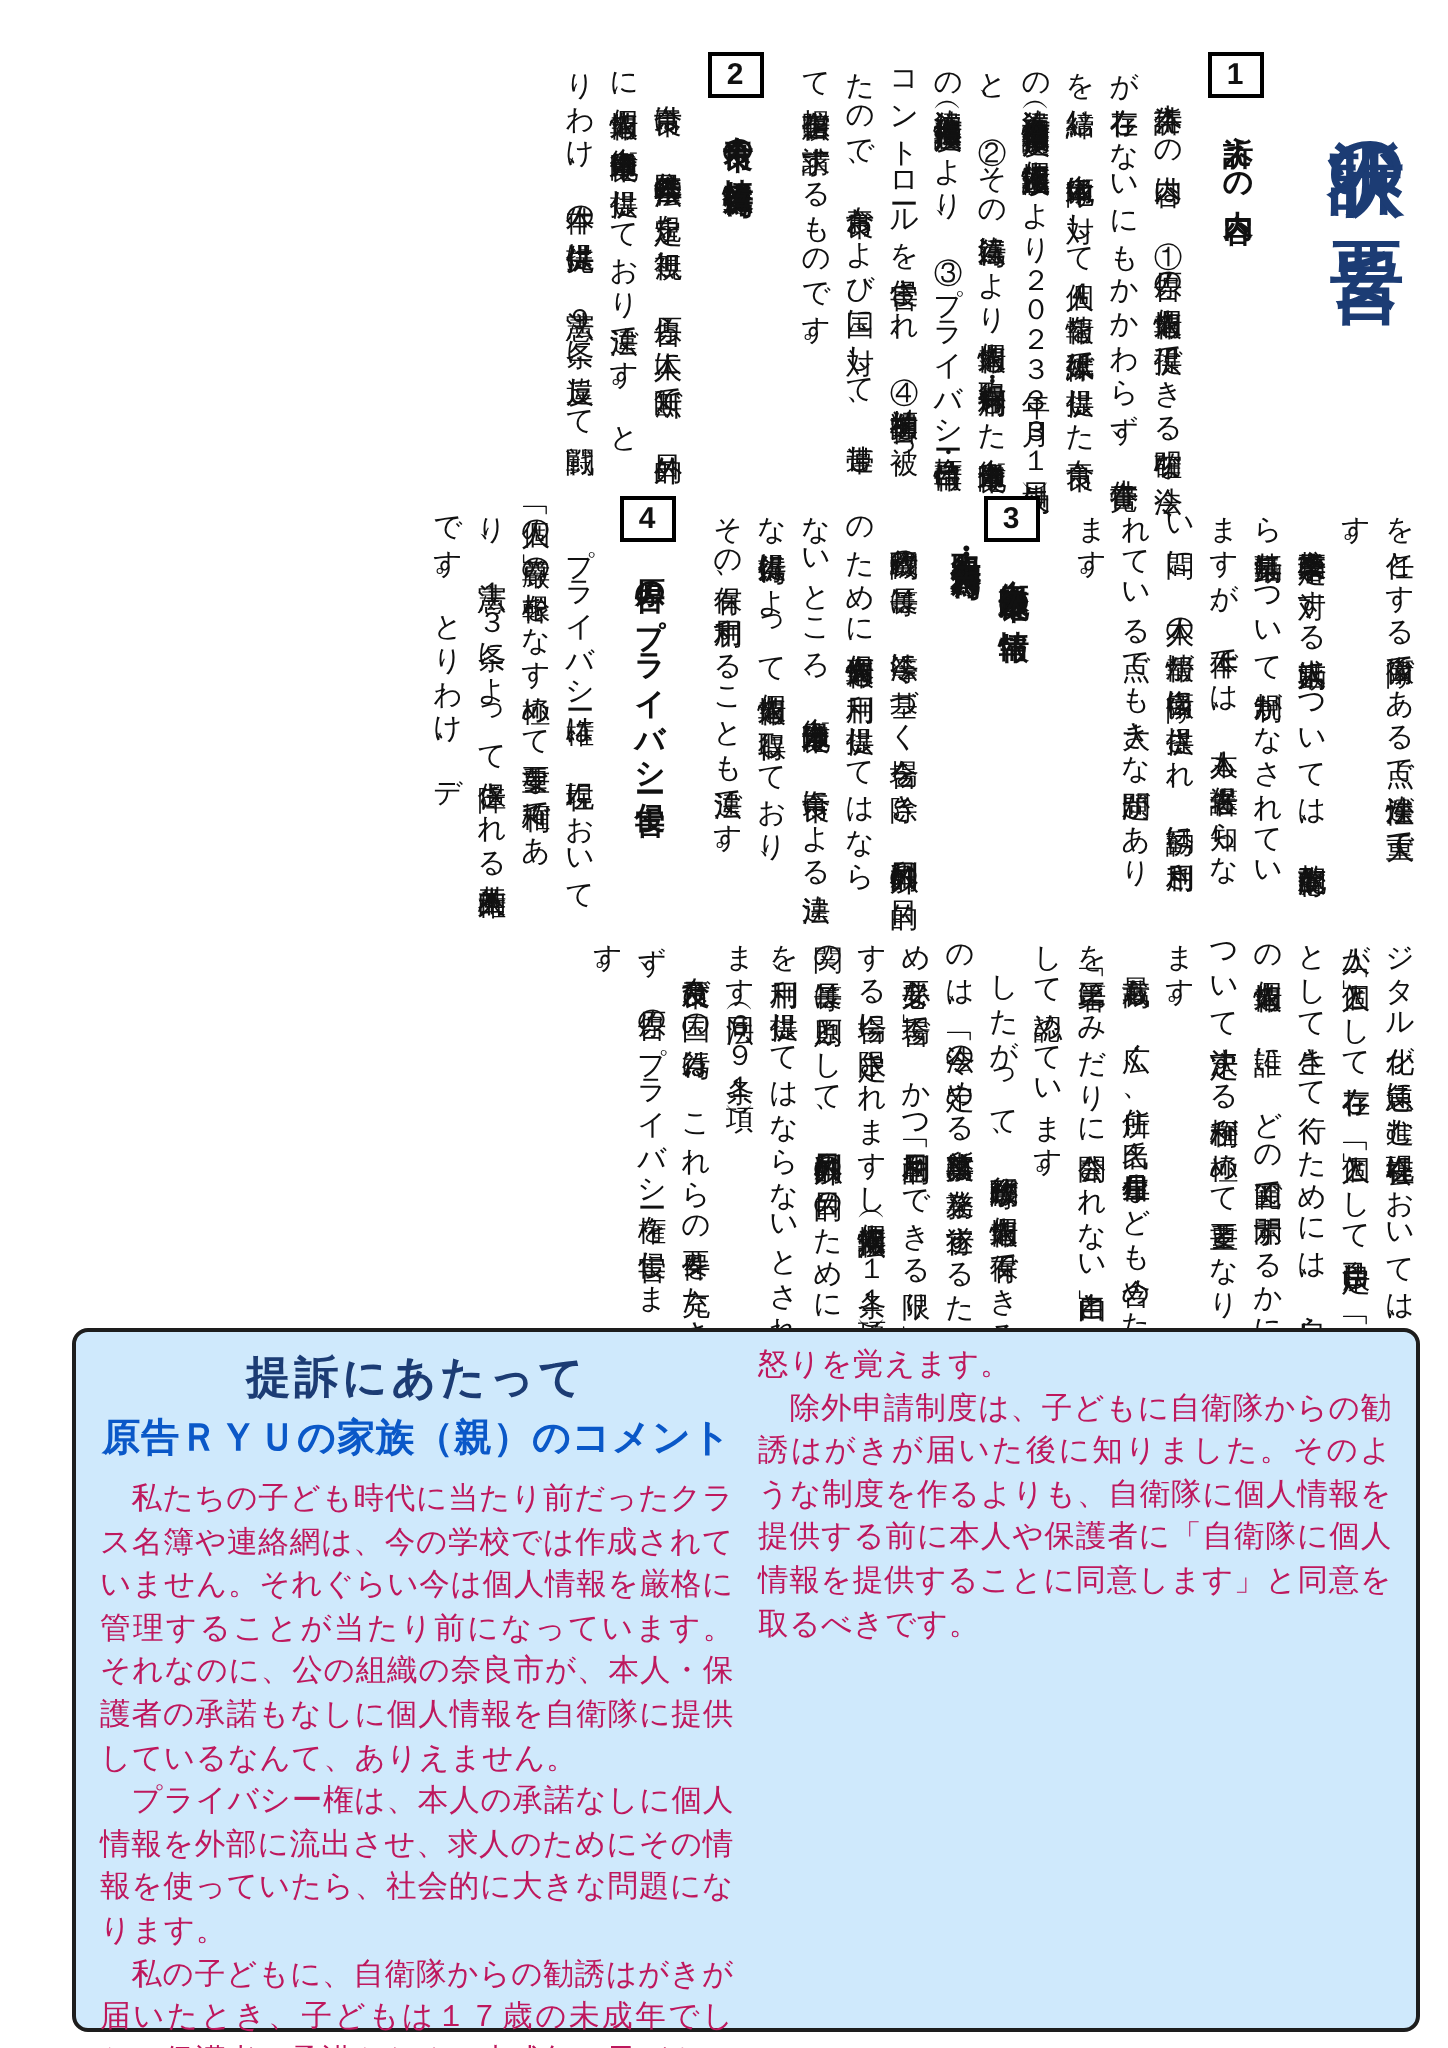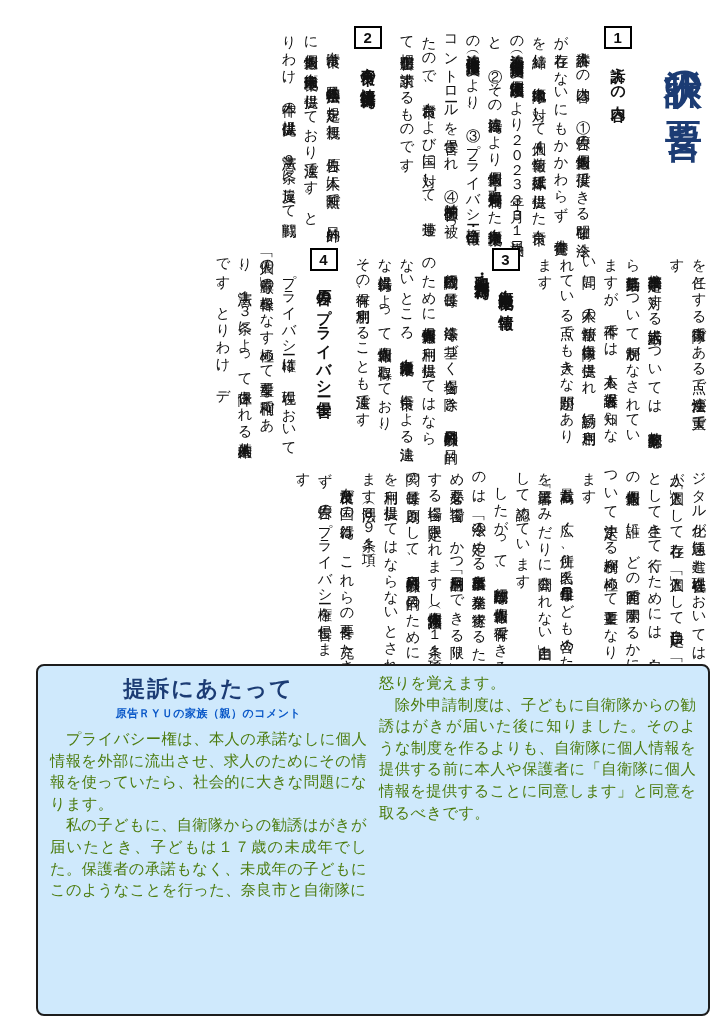--- a/index.html
+++ b/index.html
@@ -45,25 +45,25 @@
     box-sizing:border-box;padding:6px 12px 6px 12px;
     display:flex;gap:12px;
   }
   .comment-col{flex:1 1 0;min-width:0;}
   .comment-title{
     margin:2px 0 2px 0;text-align:center;
     font-size:22px;font-weight:bold;color:#1c3c74;letter-spacing:2px;
   }
   .comment-subtitle{
     margin:0 0 7px 0;text-align:center;
-    font-size:11px;font-weight:bold;color:#0a58c8;letter-spacing:0.5px;
+    font-size:19px;font-weight:bold;color:#0a58c8;letter-spacing:0.5px;
   }
   .c-p{
     margin:0;font-size:15.3px;line-height:21.6px;
-    text-align:justify;letter-spacing:0.3px;color:#4d7c0f;
+    text-align:justify;letter-spacing:0.3px;color:#be185d;
   }
 </style>
 </head>
 <body>
 
 <div class="v-area">
 
   <div class="band band-1">
     <h1 class="main-title">訴状の要旨</h1>
 
@@ -92,20 +92,21 @@
     <p class="v-p">　したがって、行政機関等が個人情報を保有できるのは、「法令の定める所掌事務又は業務を遂行するため必要な場合」で、かつ「利用目的をできる限り特定」する場合に限定されますし（個人情報保護法６１条１項）、行政機関の長等は原則として、利用目的以外の目的のために個人情報を利用、提供してはならないとされます（同法６９条１項）。</p>
     <p class="v-p">　奈良市及び国の行為は、これらの要件を充たさず、原告のプライバシー権を侵害します。</p>
   </div>
 
 </div>
 
 <div class="comment-box">
   <div class="comment-col">
     <h2 class="comment-title">提訴にあたって</h2>
     <h3 class="comment-subtitle">原告ＲＹＵの家族（親）のコメント</h3>
+    <p class="c-p">　私たちの子ども時代に当たり前だったクラス名簿や連絡網は、今の学校では作成されていません。それぐらい今は個人情報を厳格に管理することが当たり前になっています。それなのに、公の組織の奈良市が、本人・保護者の承諾もなしに個人情報を自衛隊に提供しているなんて、ありえません。</p>
     <p class="c-p">　プライバシー権は、本人の承諾なしに個人情報を外部に流出させ、求人のためにその情報を使っていたら、社会的に大きな問題になります。</p>
     <p class="c-p">　私の子どもに、自衛隊からの勧誘はがきが届いたとき、子どもは１７歳の未成年でした。保護者の承諾もなく、未成年の子どもにこのようなことを行った、奈良市と自衛隊に</p>
   </div>
   <div class="comment-col">
     <p class="c-p">怒りを覚えます。</p>
     <p class="c-p">　除外申請制度は、子どもに自衛隊からの勧誘はがきが届いた後に知りました。そのような制度を作るよりも、自衛隊に個人情報を提供する前に本人や保護者に「自衛隊に個人情報を提供することに同意します」と同意を取るべきです。</p>
   </div>
 </div>
 
 </body></html>

